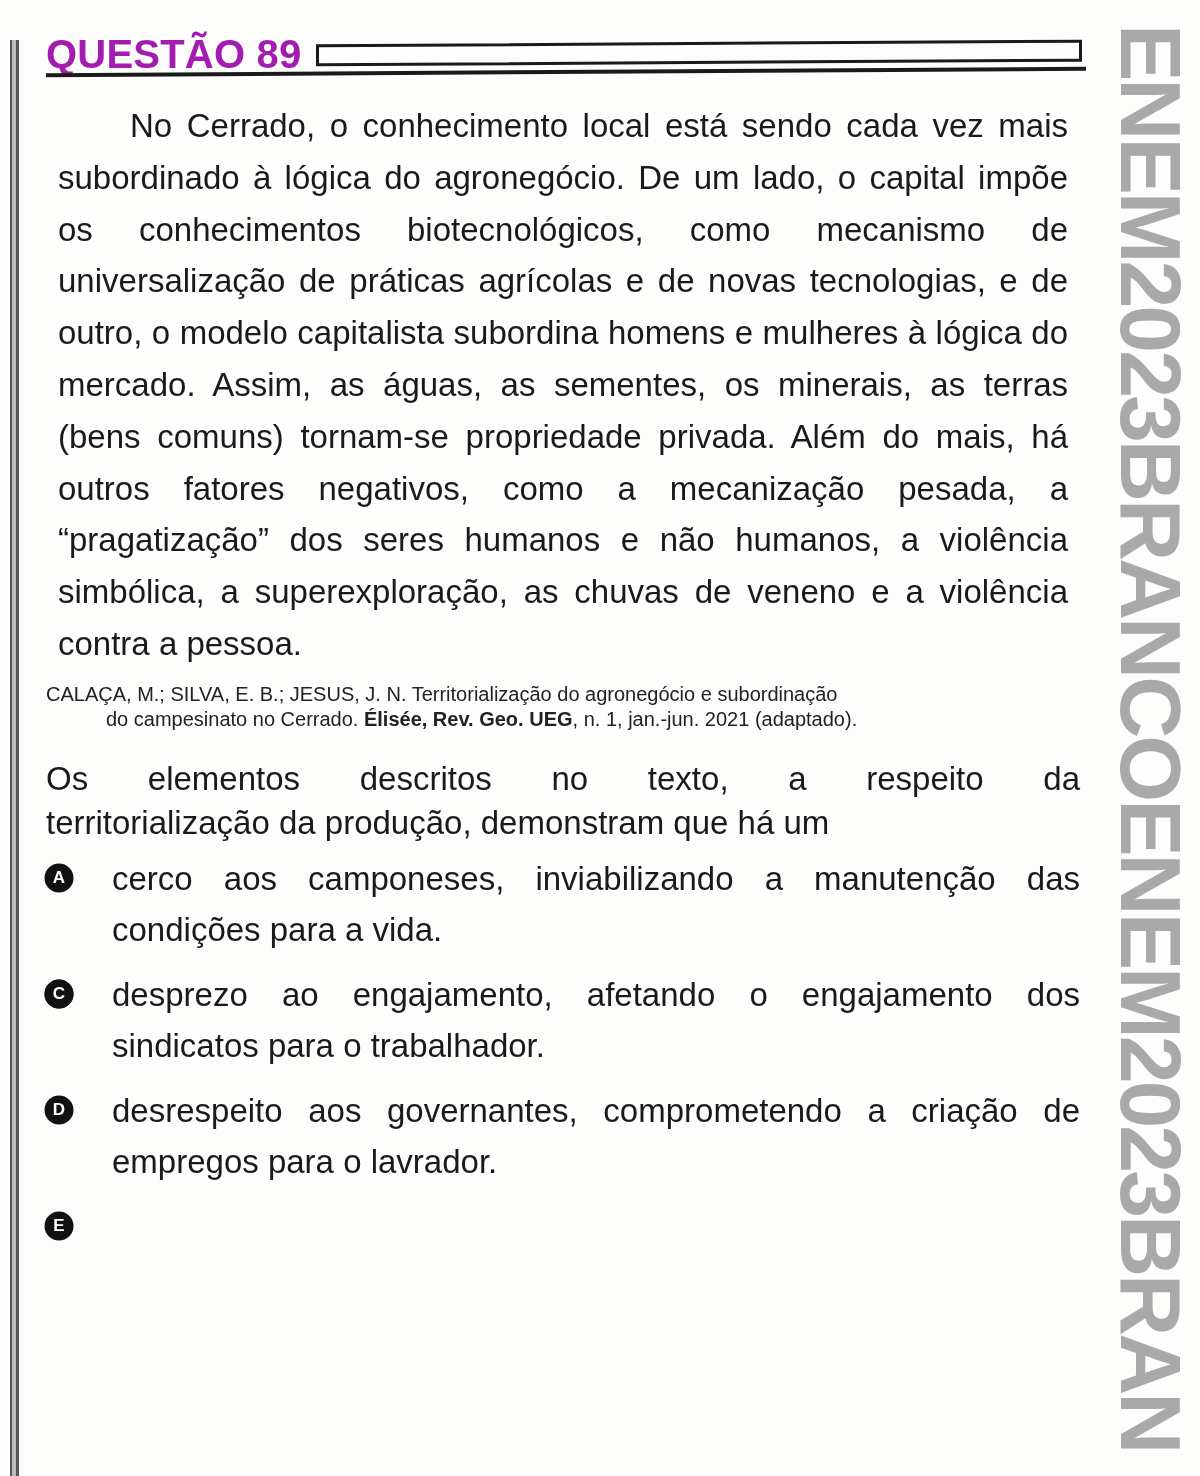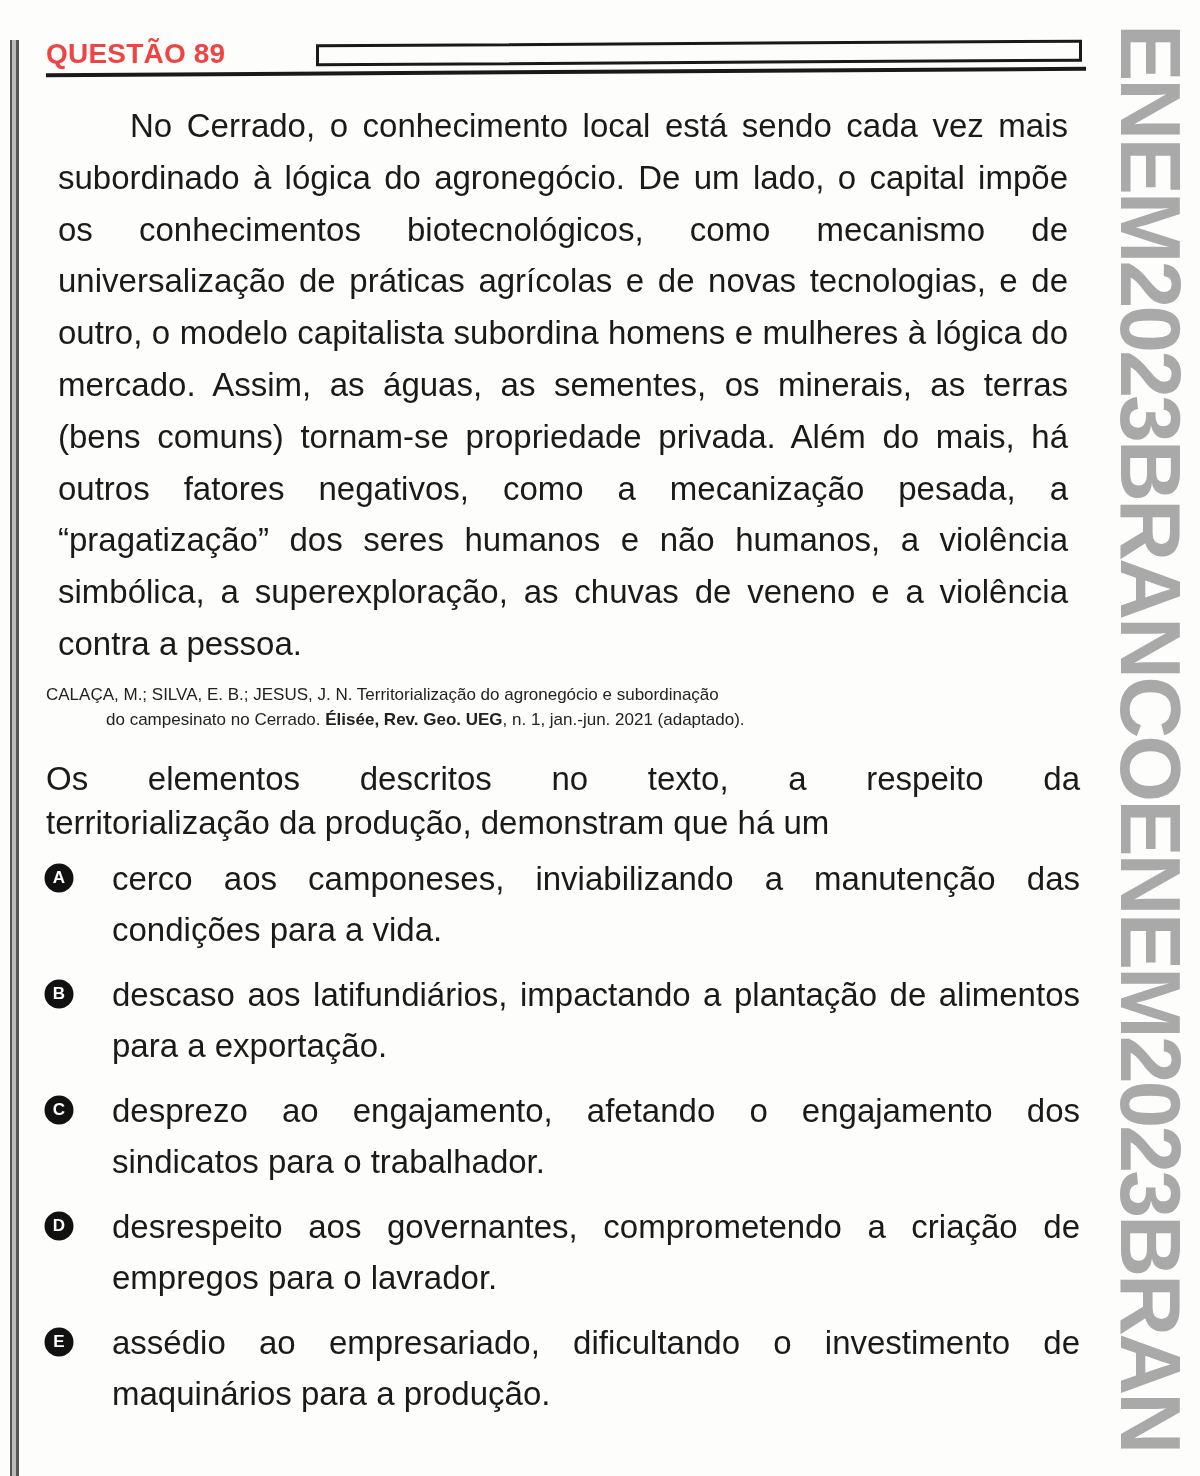--- a/index.html
+++ b/index.html
@@ -12,41 +12,41 @@
   }
   .left-rule {
     position:absolute; left:10px; top:40px; width:9px; height:1436px;
     background:linear-gradient(to right,#555 0,#555 2px,#bbb 2px,#bbb 6px,#555 6px,#555 9px);
   }
   .header {
     position:absolute; left:46px; top:34px; width:1040px; height:40px;
   }
   .q-title {
     position:absolute; left:0; top:0;
-    font-weight:bold; font-size:28px; letter-spacing:0.2px;
-    line-height:40px; color:#ef4444;
+    font-weight:bold; font-size:40px; letter-spacing:0.2px;
+    line-height:40px; color:#a21caf;
   }
   .q-box {
     position:absolute; left:270px; top:8px; width:766px; height:22px;
     border:3px solid #1a1a1a; border-left-width:3px; box-sizing:border-box;
     transform:skewY(-0.35deg);
   }
   .q-underline {
     position:absolute; left:0; top:36px; width:1040px; height:4px; background:#1a1a1a;
     transform:skewY(-0.35deg);
   }
   .content {
     position:absolute; left:46px; top:88px; width:1034px;
   }
   .para {
     font-size:33px; line-height:51.8px; text-align:justify;
     text-indent:72px; margin:12px;
   }
   .citation {
-    font-size:17px; line-height:25px; margin:10px 0 0 0;
+    font-size:20px; line-height:25px; margin:10px 0 0 0;
     text-align:justify; color:#222;
   }
   .citation .l2 { display:block; padding-left:60px; }
   .citation b { font-weight:bold;margin-top:26px; }
   .stem {
     font-size:33px; line-height:44px; margin:25px 0 0 0; text-align:justify;
   }
   .stem .first { display:block; text-align:justify; text-align-last:justify; }
   .options { margin-top:8px; }
   .option {
@@ -103,32 +103,30 @@
     <span>territorialização da produção, demonstram que há um</span>
   </p>
 
   <div class="options">
     <div class="option">
       <span class="badge">A</span>
       <span>cerco aos camponeses, inviabilizando a manutenção das condições para a vida.</span>
     </div>
     <div class="option">
       <span class="badge">B</span>
-      <span>descaso aos latifundiários, impactando a plantação de alimentos para a exportação.</span>
     </div>
     <div class="option">
       <span class="badge">C</span>
       <span>desprezo ao engajamento, afetando o engajamento dos sindicatos para o trabalhador.</span>
     </div>
     <div class="option">
       <span class="badge">D</span>
       <span>desrespeito aos governantes, comprometendo a criação de empregos para o lavrador.</span>
     </div>
     <div class="option">
       <span class="badge">E</span>
-      <span>assédio ao empresariado, dificultando o investimento de maquinários para a produção.</span>
     </div>
   </div>
 </div>
 
 <div class="watermark">
   <span>ENEM2023BRANCOENEM2023BRAN</span>
 </div>
 
 </body></html>

